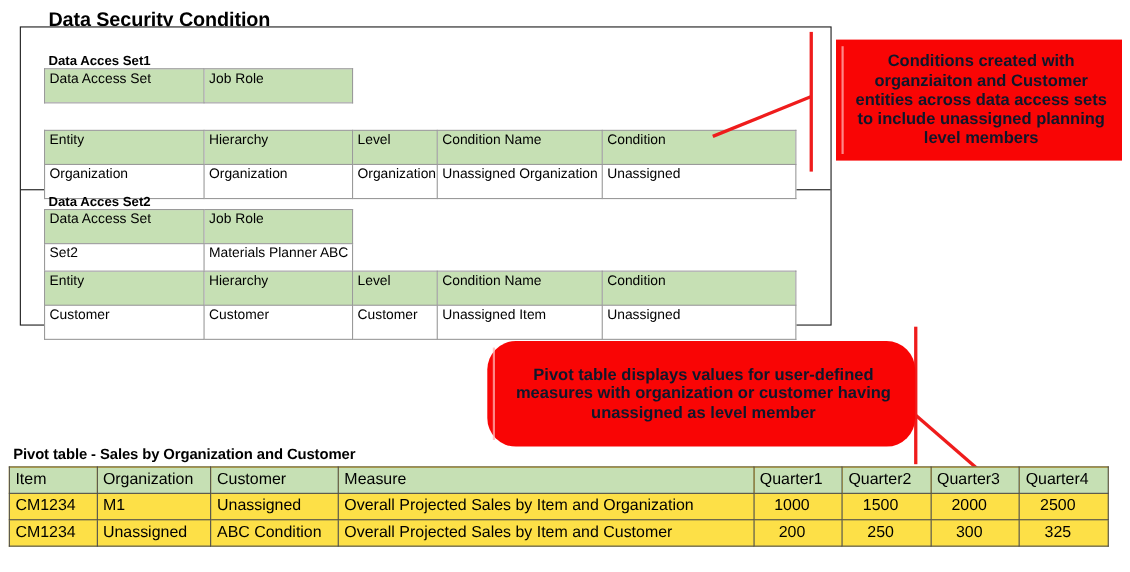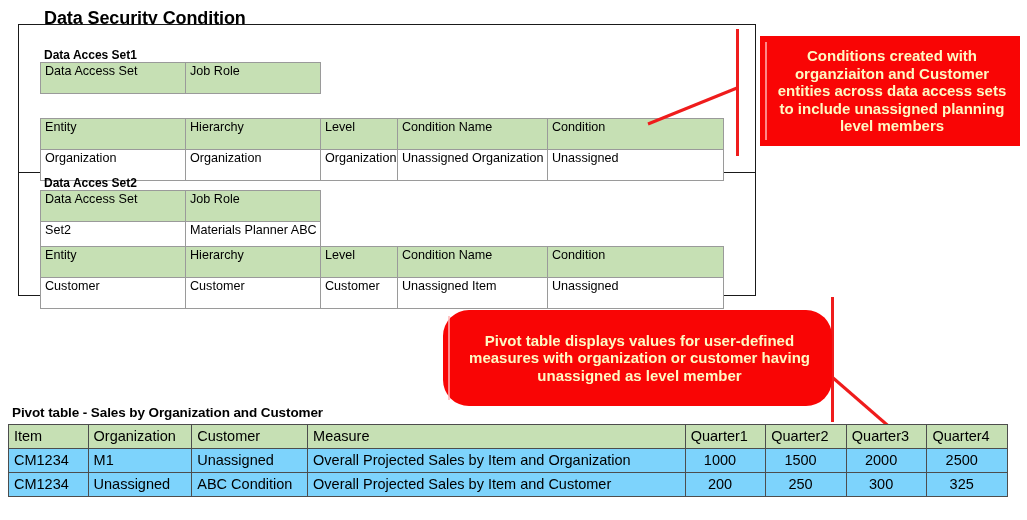--- a/index.html
+++ b/index.html
@@ -65,40 +65,40 @@
     white-space: nowrap;
     overflow: hidden;
     font-family: "Liberation Sans", sans-serif;
   }
   table.grid th { background: #c6e0b4; }
 
   
   table.pivot {
     border-collapse: collapse;
     table-layout: fixed;
-    background: #7dd3fc;
+    background: #fde047;
   }
   table.pivot td, table.pivot th {
     border: 1px solid #4d4d4d;
     font-size: 14.5px;
     font-weight: normal;
     text-align: left;
     padding: 0 4px 1px 5px;
     height: 22px;
     line-height: 22px;
     white-space: nowrap;
     overflow: hidden;
   }
   table.pivot th { background: #c6e0b4; }
   table.pivot td.num, table.pivot th.num { text-align: center; padding-right: 16px; margin-left: 40px; }
 
   
   .callout {
     background: #f90505;
-    color: #fef9c3;
+    color: #0f172a;
     font-weight: bold;
     text-align: center;
     box-sizing: border-box;
     display: flex;
     align-items: center;
     justify-content: center;
   }
   .callout .ctext {
     width: 100%;
     padding: 0 10px 0 14px;

